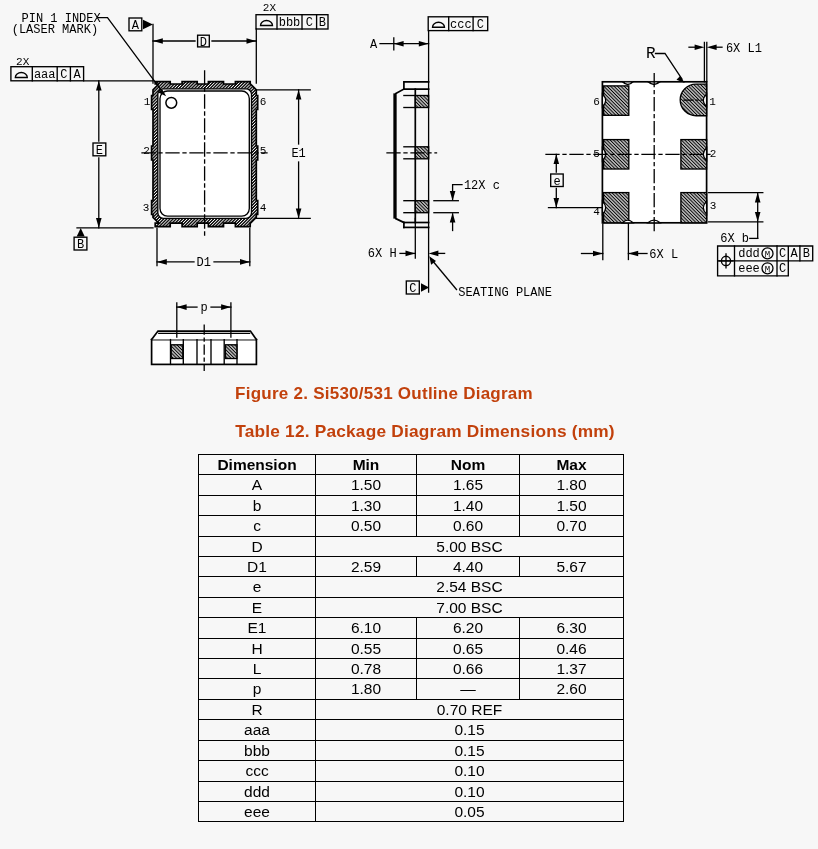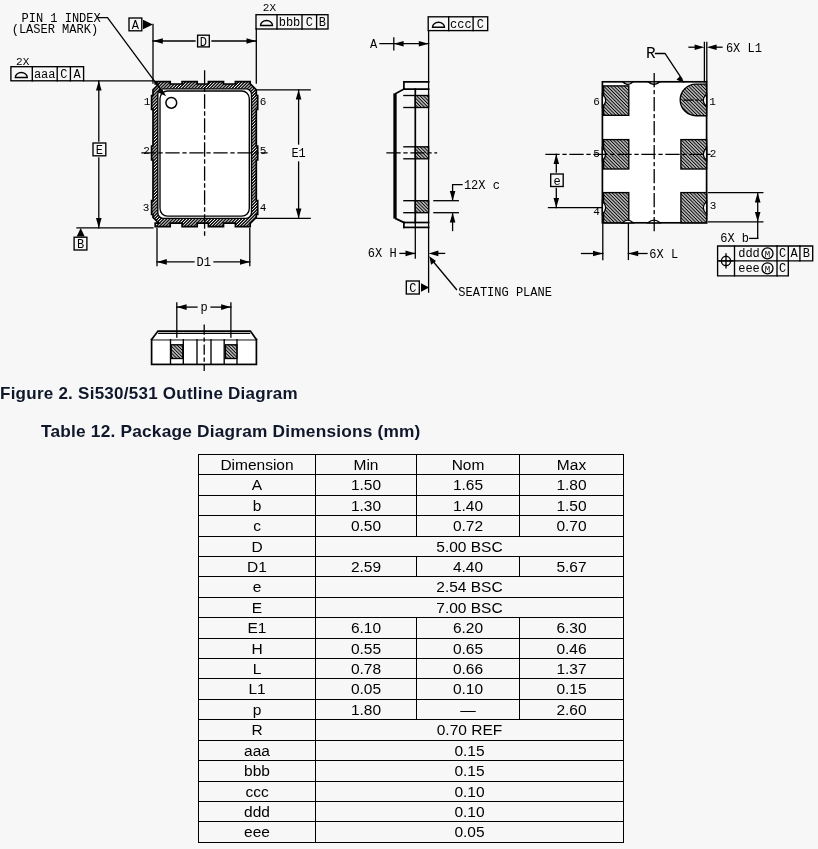--- a/index.html
+++ b/index.html
@@ -1,21 +1,21 @@
 <!DOCTYPE html>
 <html><head>
 <meta charset="utf-8">
 <style>
 html,body{margin:0;padding:0;}
 body{width:818px;height:849px;background:#f7f7f7;position:relative;font-family:"Liberation Sans",sans-serif;}
 svg text{font-family:"Liberation Mono",monospace;fill:#000;}
-.cap{position:absolute;width:768px;font-weight:bold;font-size:17px;letter-spacing:0.25px;color:#0f172a;}
+.cap{position:absolute;width:768px;text-align:center;font-weight:bold;font-size:17px;letter-spacing:0.25px;color:#c2410c;}
 table{border-collapse:collapse;position:absolute;left:198px;top:454px;table-layout:fixed;}
 td,th{border:1.6px solid #000;padding:0;text-align:center;font-size:15.5px;color:#000;height:19.4px;line-height:19.4px;overflow:hidden;}
-th{font-weight:normal;}
+th{font-weight:bold;}
 </style>
 </head>
 <body>
 
 <svg width="818" height="380" viewBox="0 0 818 380" style="position:absolute;left:0;top:0">
 <defs>
 <pattern id="h1" width="2.2" height="2.2" patternUnits="userSpaceOnUse" patternTransform="rotate(-45)">
 <rect width="2.2" height="2.2" fill="#000"></rect>
         <line x1="0" y1="1.1" x2="2.2" y2="1.1" stroke="#fff" stroke-width="0.85"></line>
 </pattern>
@@ -347,21 +347,21 @@
       </tr>
 <tr>
         <td>b</td>
         <td>1.30</td>
         <td>1.40</td>
         <td>1.50</td>
       </tr>
 <tr>
         <td>c</td>
         <td>0.50</td>
-        <td>0.72</td>
+        <td>0.60</td>
         <td>0.70</td>
       </tr>
 <tr>
         <td>D</td>
         <td colspan="3">5.00 BSC</td>
       </tr>
 <tr>
         <td>D1</td>
         <td>2.59</td>
         <td>4.40</td>
@@ -387,26 +387,20 @@
         <td>0.65</td>
         <td>0.46</td>
       </tr>
 <tr>
         <td>L</td>
         <td>0.78</td>
         <td>0.66</td>
         <td>1.37</td>
       </tr>
 <tr>
-        <td>L1</td>
-        <td>0.05</td>
-        <td>0.10</td>
-        <td>0.15</td>
-      </tr>
-<tr>
         <td>p</td>
         <td>1.80</td>
         <td>—</td>
         <td>2.60</td>
       </tr>
 <tr>
         <td>R</td>
         <td colspan="3">0.70 REF</td>
       </tr>
 <tr>

